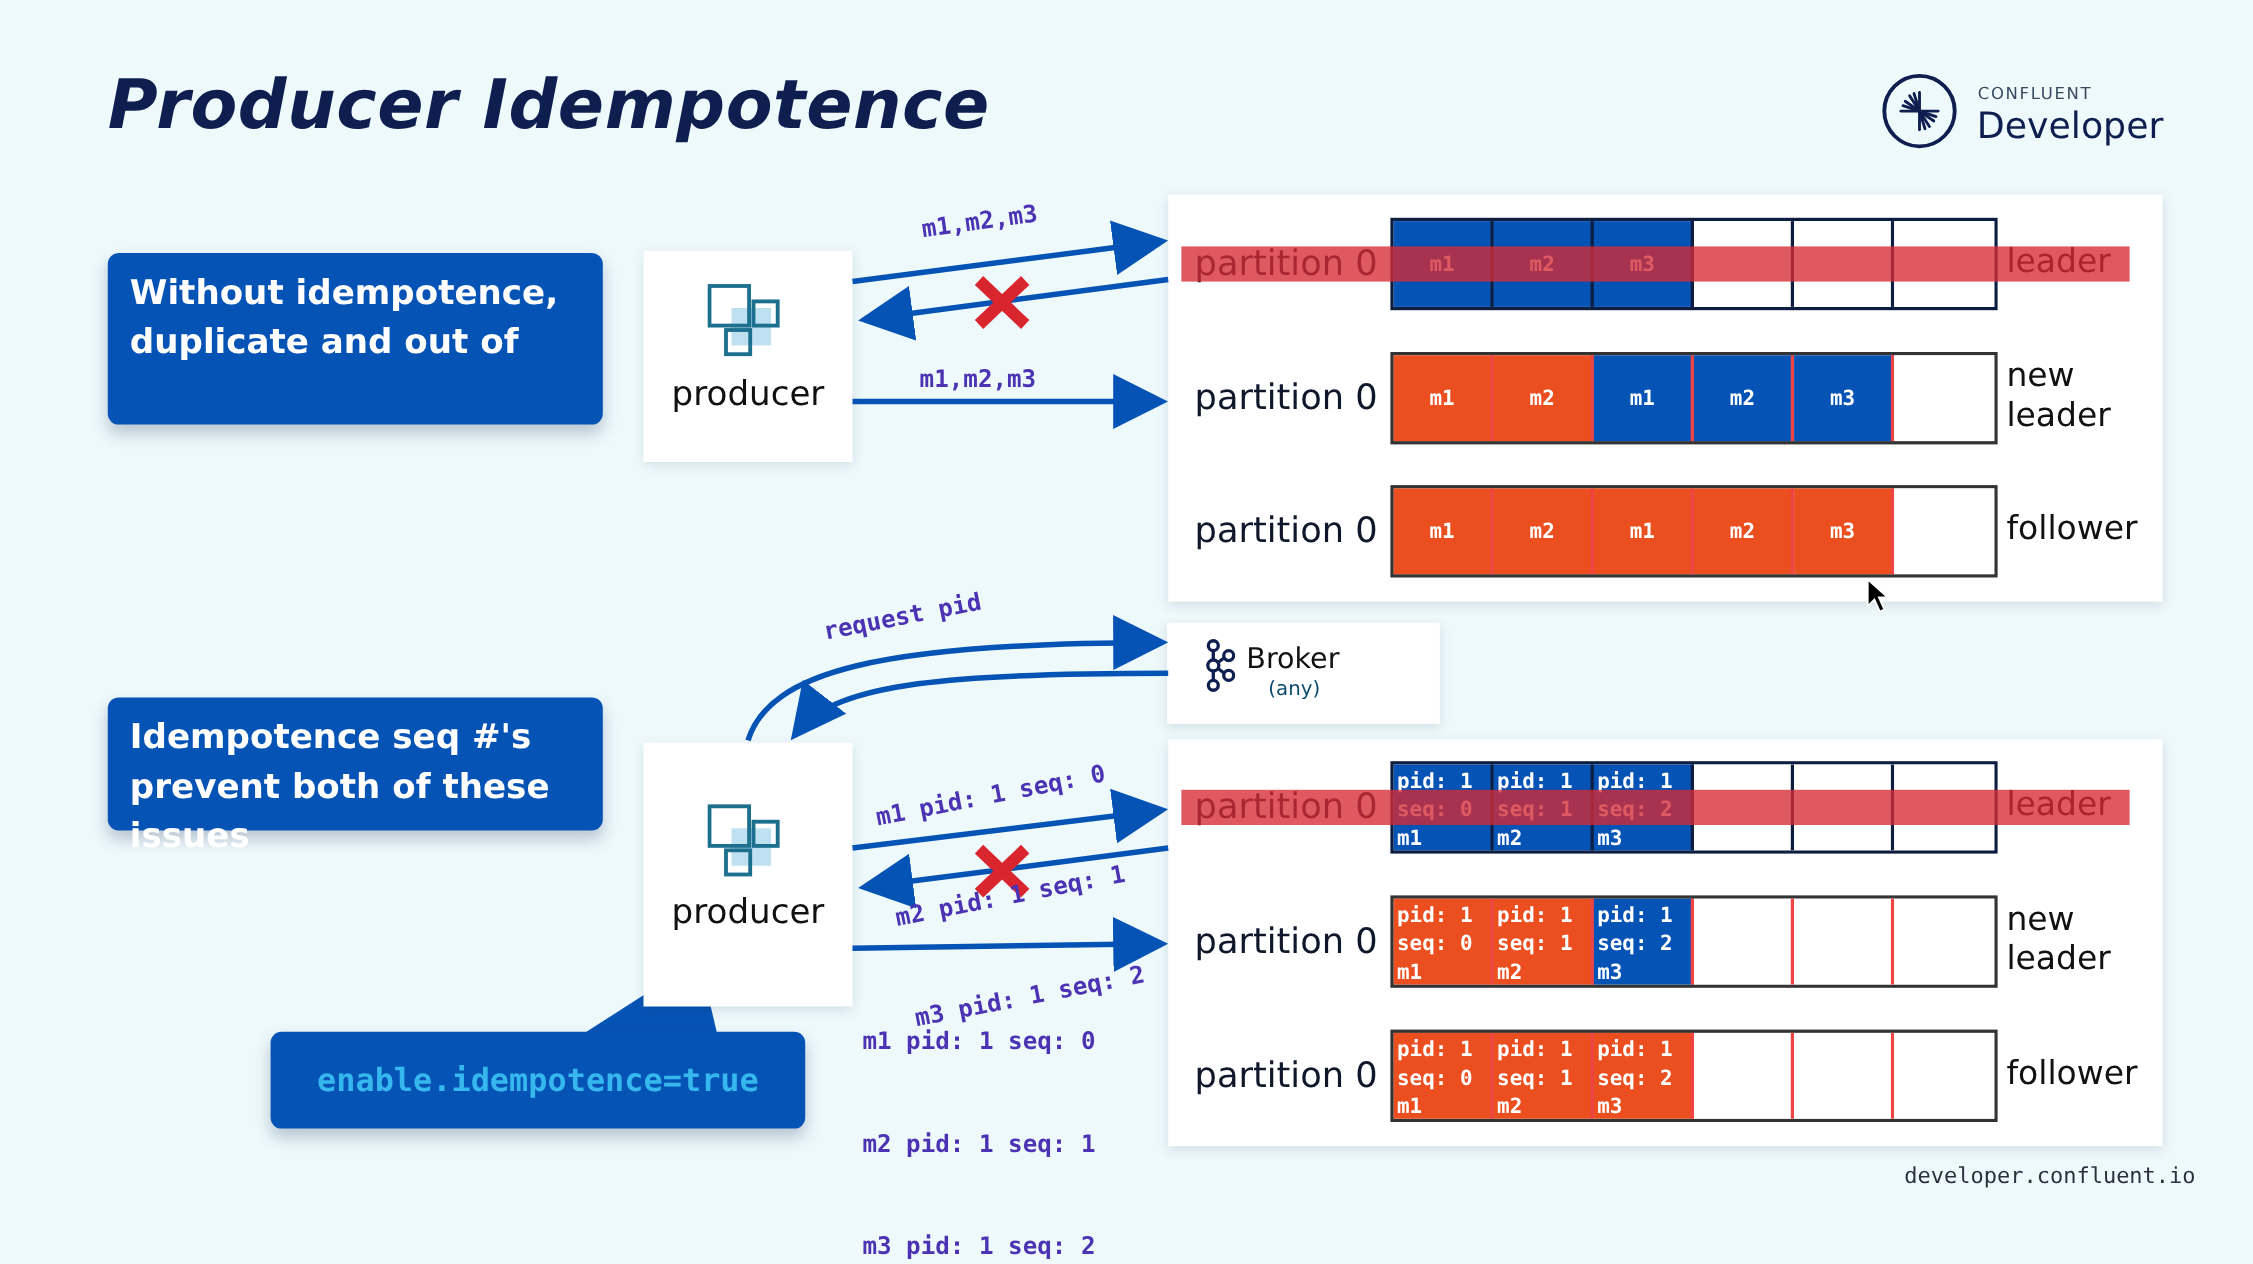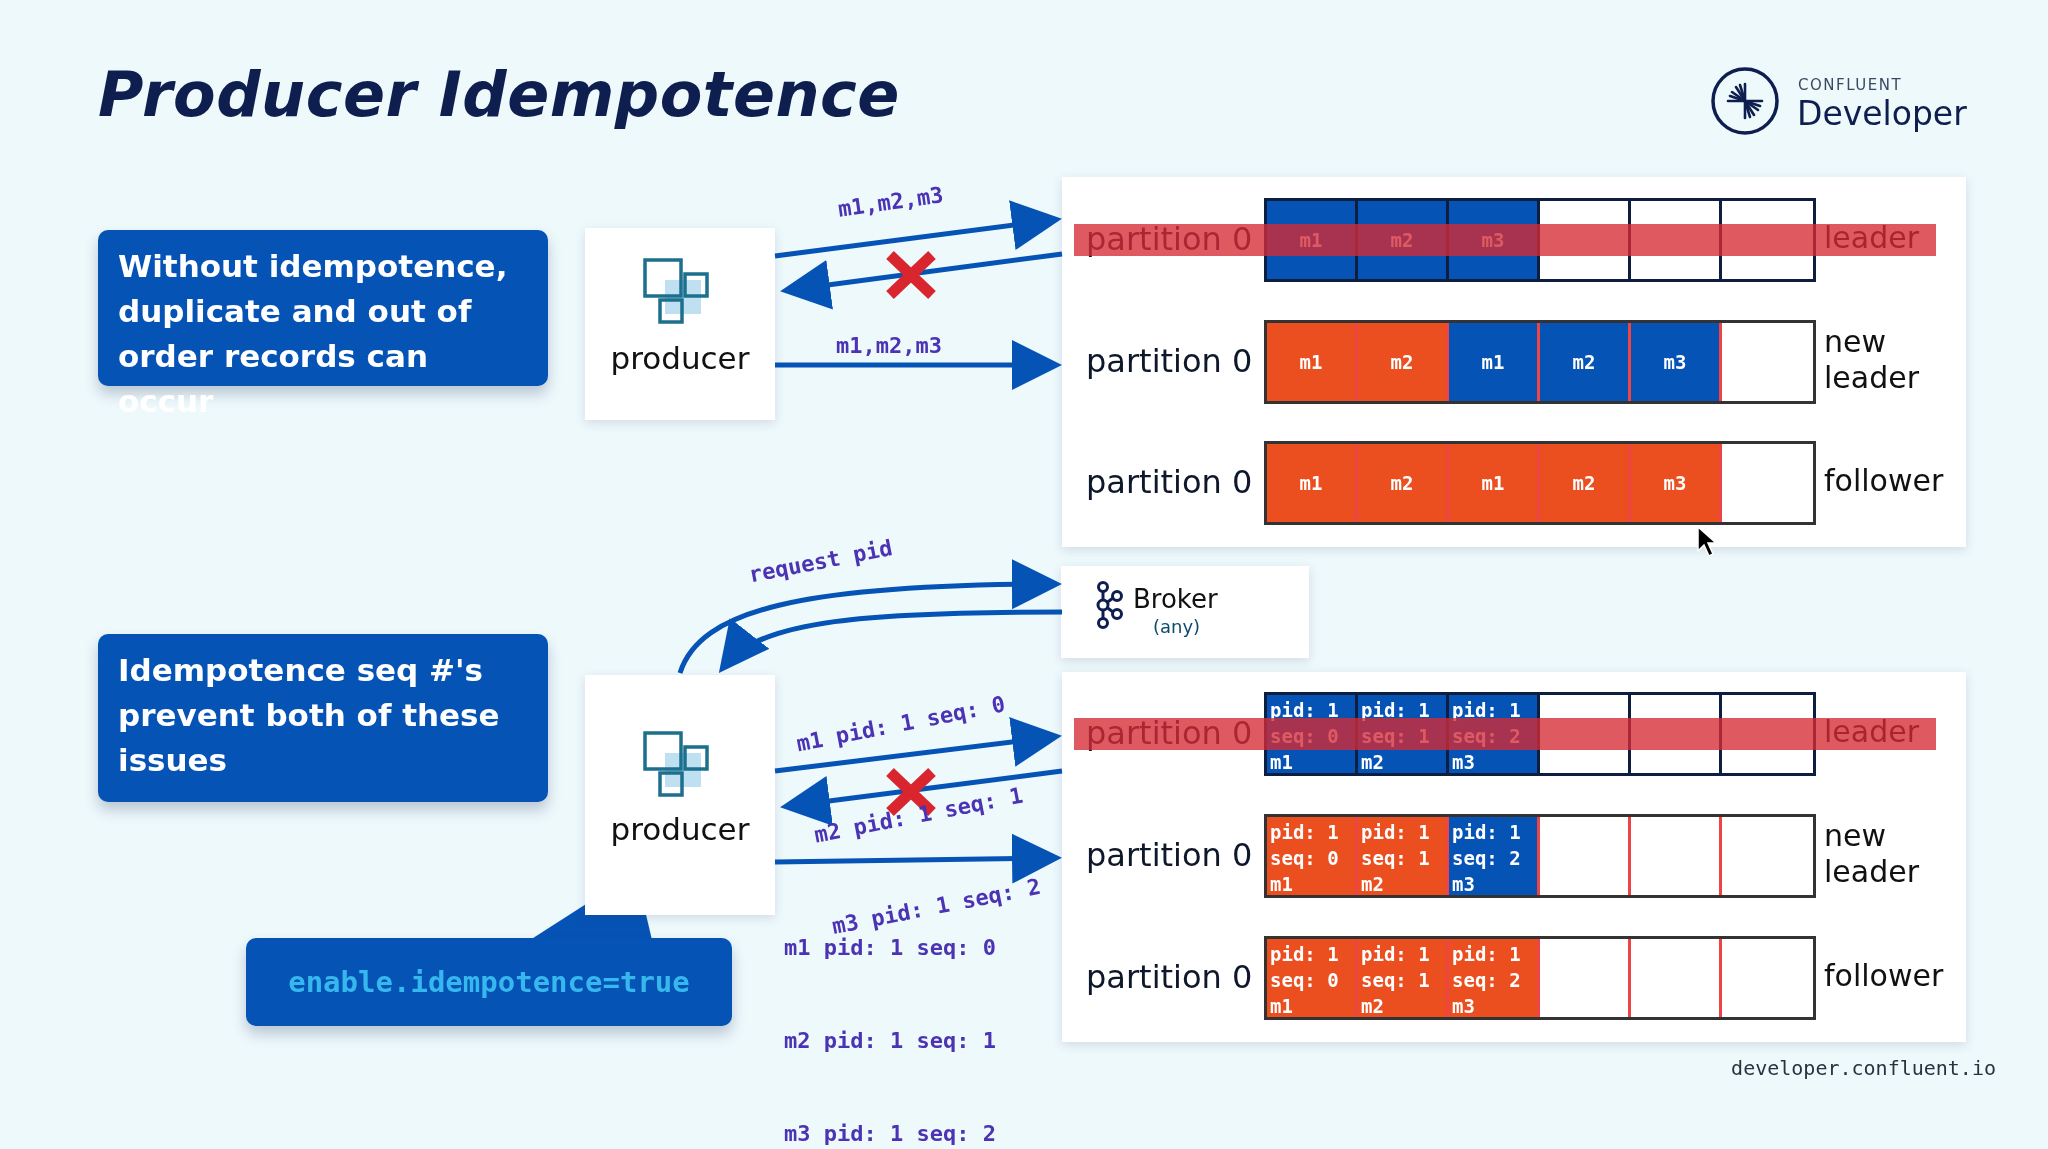--- a/index.html
+++ b/index.html
@@ -18,21 +18,21 @@
   #logo .brand { position:absolute; left:88px; top:10px; font-size:15px; color:#3a4a60; letter-spacing:1.5px; }
   #logo .dev { position:absolute; left:87px; top:28px; font-size:33px; font-weight:normal; color:#0d1e4f; }
 
   .callout {
     background:#0653b6; color:#fff; border-radius:10px;
     box-shadow:0 8px 14px rgba(30,50,90,0.25);
     font-weight:bold; font-size:31px; line-height:45px;
     padding:14px 20px; box-sizing:border-box;
   }
   #callout1 { left:98px; top:230px; width:450px; height:156px; }
-  #callout2 { left:98px; top:634px; width:450px; height:168px; }
+  #callout2 { left:98px; top:634px; width:450px; height:121px; }
   #callout3 {
     left:246px; top:938px; width:486px; height:88px;
     font-family:"DejaVu Sans Mono", monospace; color:#36b8ee; font-size:29px;
     display:flex; align-items:center; justify-content:center; padding:0;
   }
 
   .card {
     background:#fff; box-shadow:0 3px 10px rgba(40,60,90,0.15);
   }
   .producer { width:190px; height:192px; text-align:center; }
@@ -102,21 +102,20 @@
       <line x1="35" y1="35" x2="50" y2="40"></line>
     </g>
   </svg>
   <div class="brand">CONFLUENT</div>
   <div class="dev">Developer</div>
 </div>
 
 <div id="callout1" class="abs callout">
   <div>Without idempotence,</div>
   <div>duplicate and out of</div>
-  <div>order records can occur</div>
 </div>
 <div id="callout2" class="abs callout">
   <div>Idempotence seq #'s</div>
   <div>prevent both of these</div>
   <div>issues</div>
 </div>
 
 <svg class="overlay" width="2048" height="1149">
   <polygon points="530,940 636,872 652,940" fill="#0653b6"></polygon>
 </svg>

